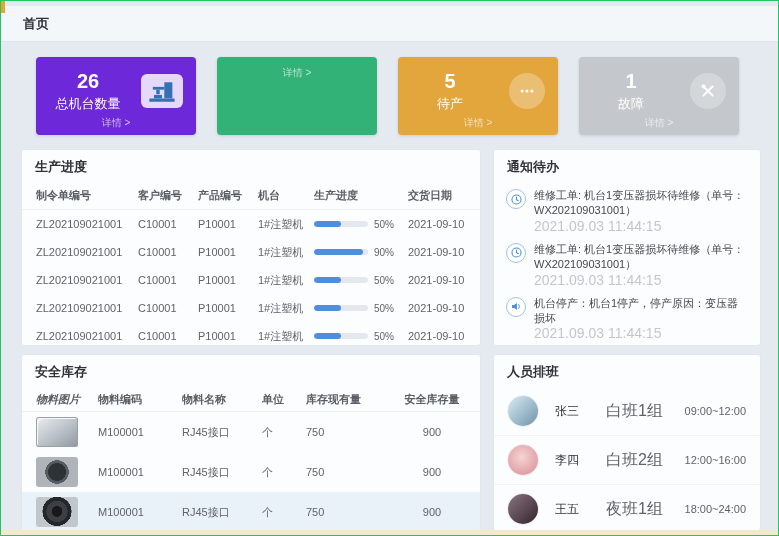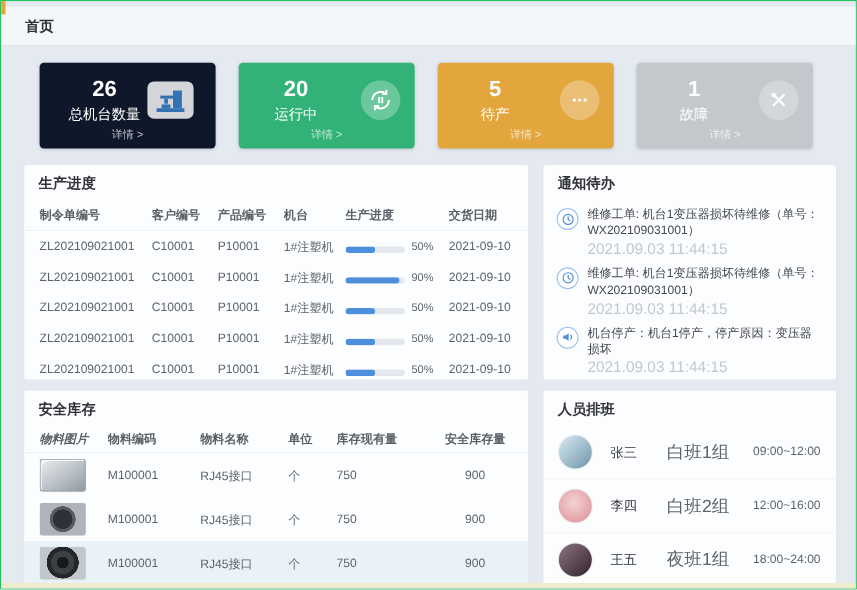--- a/index.html
+++ b/index.html
@@ -34,21 +34,21 @@
   
   .trow { display:flex; align-items:center; padding:0 14px; }
   .thead { height:25px; font-size:11px; font-weight:bold; color:#5a5e66; border-bottom:1px solid #edf0f4; }
   .tcell { overflow:hidden; white-space:nowrap; }
 
   
   .ptable .trow { height:28px; }
   .ptable .body .trow { font-size:11px; color:#5f6368; }
   .ptable .c1{width:102px;} .ptable .c2{width:60px;} .ptable .c3{width:60px;}
   .ptable .c4{width:56px;} .ptable .c5{width:94px;} .ptable .c6{flex:1;}
-  .pbar { display:flex; align-items:flex-end; gap:6px; }
+  .pbar { display:flex; align-items:center; gap:6px; }
   .pbar-track { width:54px; height:6px; border-radius:3px; background:#e4e8ee; overflow:hidden; flex:none; }
   .pbar-fill { height:100%; border-radius:3px; background:#4e8fdd; }
   .pbar-label { font-size:10px; color:#5f6368; }
 
   
   .notices { padding:2px 12px 0; }
   .notice { display:flex; gap:8px; padding:4px 0 5px; cursor:pointer; }
   .nicon { width:20px; height:20px; border:1px solid #9dc1ec; border-radius:50%; display:flex; align-items:center; justify-content:center; flex:none; margin-top:1px; background:#fff; }
   .nbody { flex:1; min-width:0; }
   .ntext { font-size:11px; color:#45484d; line-height:1.4; }
@@ -80,56 +80,40 @@
 
 <div class="screen">
   <div class="corner-accent" style="background: rgb(232, 163, 61);"></div>
 
   <header class="topbar">
     <span class="page-title">首页</span>
   </header>
 
   <div class="cards">
 
-    <div class="card" style="background: #0f172a; align-items: center;">
+    <div class="card" style="background: #6d28d9;">
       <div class="card-main">
         <div class="card-text">
           <div class="card-value">26</div>
           <div class="card-label">总机台数量</div>
         </div>
         <div class="card-badge">
           <svg viewBox="0 0 24 20" width="28" height="23">
             <rect x="1" y="16" width="22" height="3" rx="0.5" fill="#3271b3"></rect>
             <rect x="14" y="2" width="7" height="14" fill="#3271b3"></rect>
             <rect x="4" y="6" width="10" height="2.4" fill="#3271b3"></rect>
             <rect x="7" y="8.4" width="3" height="4" fill="#3271b3"></rect>
             <rect x="5" y="13" width="7" height="3" fill="#3271b3"></rect>
           </svg>
         </div>
       </div>
       <div class="card-detail">详情 &gt;</div>
     </div>
 
     <div class="card" style="background: rgb(50, 178, 119);">
-      <div class="card-main">
-        <div class="card-text">
-          <div class="card-value">20</div>
-          <div class="card-label">运行中</div>
-        </div>
-        <div class="card-badge round">
-          <svg viewBox="0 0 24 24" width="26" height="26">
-            <path d="M5 12a7 7 0 0 1 11.5-5.3" fill="none" stroke="#fff" stroke-width="1.6"></path>
-            <path d="M16.8 3.4v3.6h-3.6" fill="none" stroke="#fff" stroke-width="1.6"></path>
-            <path d="M19 12a7 7 0 0 1-11.5 5.3" fill="none" stroke="#fff" stroke-width="1.6"></path>
-            <path d="M7.2 20.6V17h3.6" fill="none" stroke="#fff" stroke-width="1.6"></path>
-            <rect x="10" y="9.4" width="1.6" height="5.2" fill="#fff"></rect>
-            <rect x="12.6" y="9.4" width="1.6" height="5.2" fill="#fff"></rect>
-          </svg>
-        </div>
-      </div>
       <div class="card-detail">详情 &gt;</div>
     </div>
 
     <div class="card" style="background: rgb(226, 166, 61);">
       <div class="card-main">
         <div class="card-text">
           <div class="card-value">5</div>
           <div class="card-label">待产</div>
         </div>
         <div class="card-badge round">

